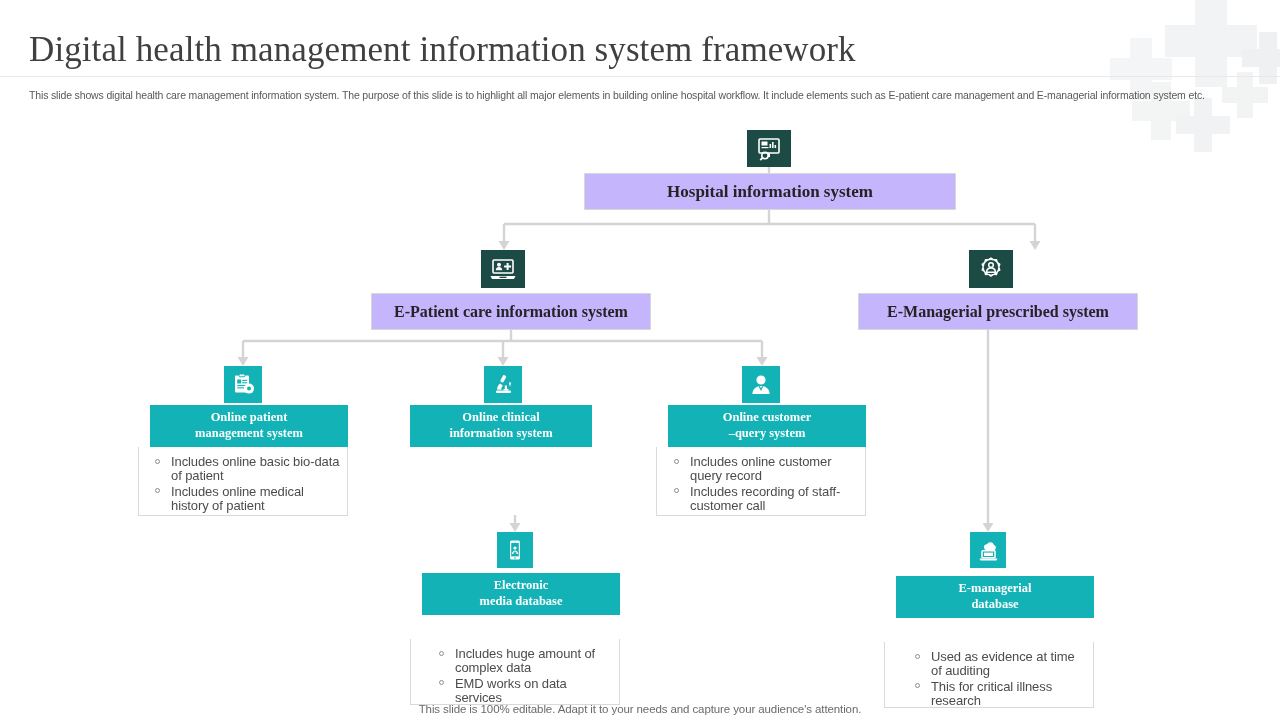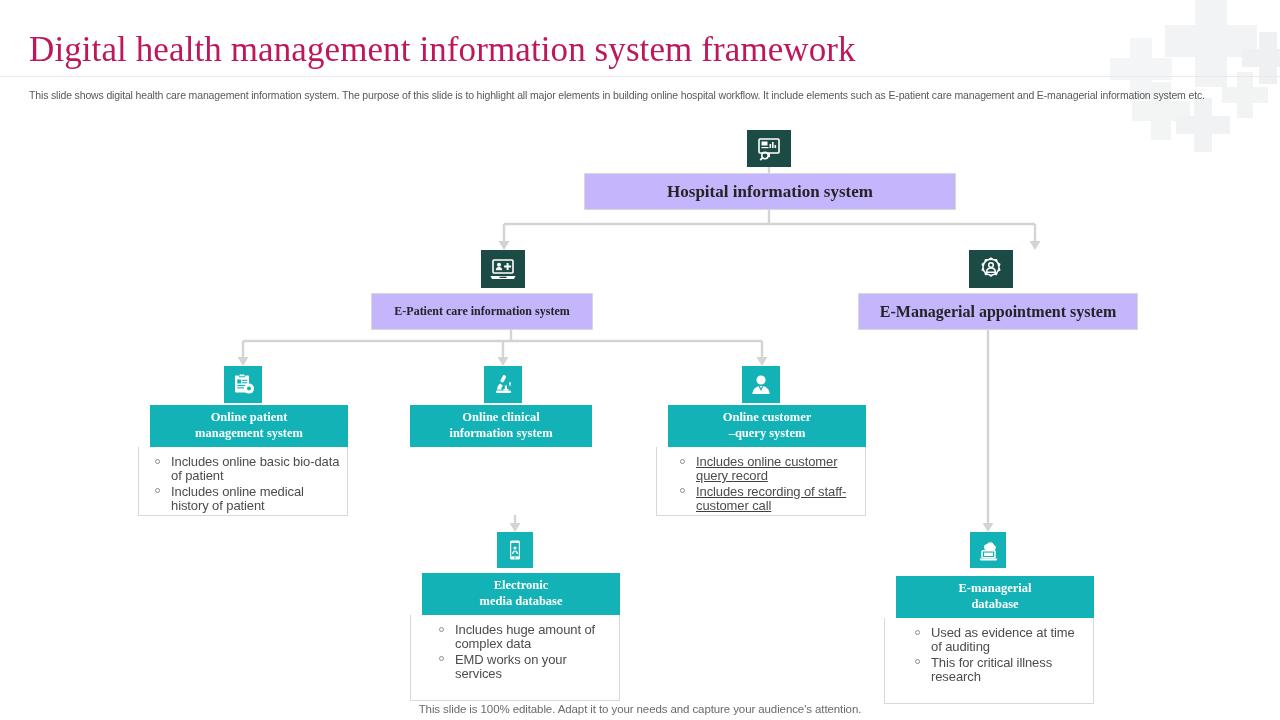--- a/index.html
+++ b/index.html
@@ -11,42 +11,42 @@
   }
   
   .deco{position:absolute;pointer-events:none;}
   .cross{position:absolute;}
   .cross i{position:absolute;background:currentColor;display:block;}
   
   #page-title{
     position:absolute;left:29px;top:28px;
     font-family:"Liberation Serif", serif;
     font-size:35px;line-height:44px;font-weight:400;
-    color:#be185d;letter-spacing:.1px;white-space:nowrap;
+    color:#404040;letter-spacing:.1px;white-space:nowrap;
   }
   #title-rule{position:absolute;left:0px;top:76px;width:1280px;height:1px;background:#e9e9e9;}
   #subtitle{
     position:absolute;left:29px;top:88px;width:1205px;
     font-size:10.5px;line-height:14px;color:#59595b;
     letter-spacing:-0.15px;
   }
   
   #diagram{position:absolute;left:0;top:0;width:1280px;height:720px;}
   
   #connectors{position:absolute;left:0;top:0;width:1280px;height:720px;}
   
   .node{
     position:absolute;background:#c4b5fd;border:1px solid #d8d8d8;
     display:flex;align-items:center;justify-content:center;
     font-family:"Liberation Serif", serif;
     font-weight:700;color:#242424;
     box-sizing:border-box;
   }
   #node-hospital{left:584px;top:173px;width:372px;height:37px;font-size:17px;}
-  #node-epatient{left:371px;top:293px;width:222px;height:37px;font-size:12px;}
+  #node-epatient{left:371px;top:293px;width:280px;height:37px;font-size:16px;}
   #node-emanagerial{left:858px;top:293px;width:280px;height:37px;font-size:16px;}
   
   .icon-tile{
     position:absolute;display:flex;align-items:center;justify-content:center;
     box-sizing:border-box;
   }
   .icon-tile svg{display:block;}
   .tile-dark{background:#1c4a44;}
   .tile-teal{background:#12b2b6;}
   #icon-hospital{left:747px;top:130px;width:44px;height:37px;}
@@ -82,24 +82,24 @@
     position:absolute;left:6px;top:3.5px;
     width:5px;height:5px;border:1px solid #8d8d8d;border-radius:50%;
     box-sizing:border-box;
   }
   #card-0{left:138px;top:405px;width:210px;height:110px;}
   #card-1{left:398px;top:405px;width:194px;height:110px;}
   #card-2{left:656px;top:405px;width:210px;height:110px;}
   #card-3{left:410px;top:573px;width:210px;height:107px;}
   #card-4{left:884px;top:576px;width:210px;height:107px;}
   #card-0 .card-body,#card-1 .card-body,#card-2 .card-body{height:69px;}
-  #card-3 .card-body,#card-4 .card-body{height:86px;}
+  #card-3 .card-body,#card-4 .card-body{height:66px;margin-top:24px;}
   #card-3 .card-body{padding-left:22px;}
   #card-4 .card-body{padding-left:24px;}
-  #card-2 .card-body{padding-left:17px;text-decoration:underline;}
+  #card-2 .card-body{padding-left:11px;}
   
   #footer-note{
     position:absolute;left:0;top:703px;width:1280px;text-align:center;
     font-size:11.5px;color:#6a6a6c;letter-spacing:-0.1px;
   }
 </style>
 </head>
 <body>
 
 <div class="deco" style="left:1110px;top:-10px;width:180px;height:150px;color:#f1f3f4;">
@@ -196,21 +196,21 @@
   <div class="node" id="node-epatient">E-Patient care information system</div>
 
   <div class="icon-tile tile-dark" id="icon-emanagerial">
     <svg width="26" height="26" viewBox="0 0 26 26">
       <path d="M13 1.2l2.7 1.9 3.3-.2.9 3.2 2.7 1.9-1.1 3.1 1.1 3.1-2.7 1.9-.9 3.2-3.3-.2L13 21l-2.7-1.9-3.3.2-.9-3.2-2.7-1.9 1.1-3.1-1.1-3.1 2.7-1.9.9-3.2 3.3.2z" fill="#ffffff"></path>
       <circle cx="13" cy="11.2" r="7.2" fill="#1c4a44"></circle>
       <circle cx="13" cy="9" r="2.3" fill="none" stroke="#ffffff" stroke-width="1.5"></circle>
       <path d="M8.6 16.2c0-2.7 2-4.3 4.4-4.3s4.4 1.6 4.4 4.3z" fill="none" stroke="#ffffff" stroke-width="1.5"></path>
     </svg>
   </div>
-  <div class="node" id="node-emanagerial">E-Managerial appointment system</div>
+  <div class="node" id="node-emanagerial">E-Managerial prescribed system</div>
 
   <div class="icon-tile tile-teal" id="icon-card-0">
     <svg width="23" height="23" viewBox="0 0 23 23">
       <rect x="3" y="2.5" width="14" height="17" rx="1" fill="#ffffff"></rect>
       <rect x="7" y="1" width="6" height="2.8" rx="1" fill="#ffffff" stroke="#12b2b6" stroke-width="1"></rect>
       <rect x="5.2" y="6.5" width="4" height="4" fill="#12b2b6"></rect>
       <rect x="10.2" y="6.8" width="5" height="1.1" fill="#12b2b6"></rect>
       <rect x="10.2" y="9.2" width="5" height="1.1" fill="#12b2b6"></rect>
       <rect x="5.2" y="12" width="10" height="1.1" fill="#12b2b6"></rect>
       <rect x="5.2" y="14.3" width="7" height="1.1" fill="#12b2b6"></rect>
@@ -290,21 +290,21 @@
   </div>
 
   <div class="card" id="card-3">
     <div class="card-head">
       <div>Electronic</div>
       <div>media database</div>
     </div>
     <div class="card-body">
       <ul>
         <li><span class="bullet"></span><span>Includes huge amount of complex data</span></li>
-        <li><span class="bullet"></span><span>EMD works on your services</span></li>
+        <li><span class="bullet"></span><span>EMD works on data services</span></li>
       </ul>
     </div>
   </div>
 
   <div class="card" id="card-4">
     <div class="card-head">
       <div>E-managerial</div>
       <div>database</div>
     </div>
     <div class="card-body">

